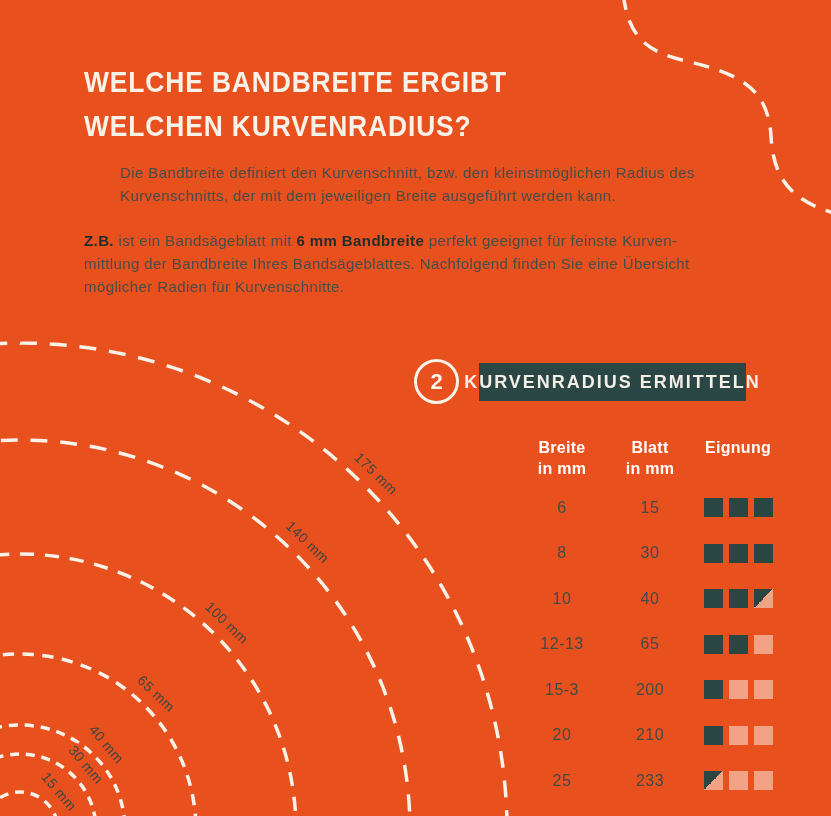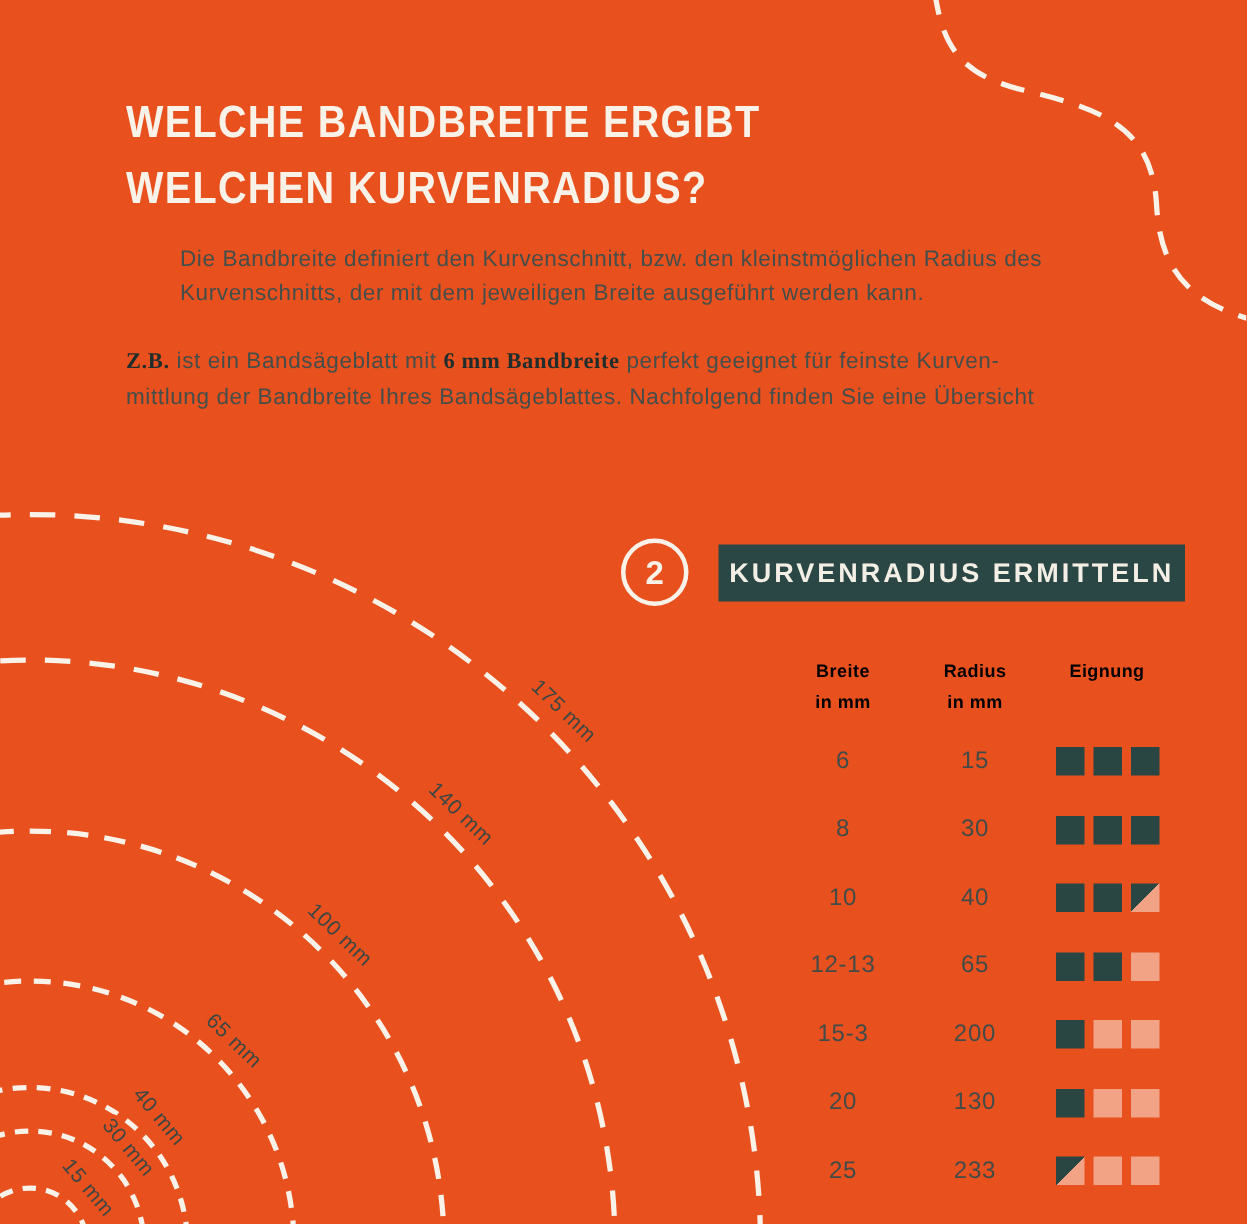--- a/index.html
+++ b/index.html
@@ -6,30 +6,30 @@
   .stage{position:relative;width:831px;height:816px;overflow:hidden;background:#E8501E;
          font-family:"Liberation Sans",sans-serif;}
   #arc-svg{position:absolute;left:0;top:0;pointer-events:none;}
   .title{position:absolute;left:84px;top:40px;color:#F8F2E9;font-weight:bold;font-size:30px;
          line-height:44px;letter-spacing:1px;transform:scaleX(0.88);transform-origin:left top;white-space:nowrap;}
   .title span{display:block;}
   .intro{position:absolute;left:84px;top:161px;color:#444E4A;font-size:15px;line-height:23px;
          letter-spacing:0.4px;white-space:nowrap;margin-left:36px;}
   .example{position:absolute;left:84px;top:229px;color:#444E4A;font-size:15px;line-height:23px;
          letter-spacing:0.4px;white-space:nowrap;}
-  .example .b{font-weight:bold;color:#1F2E2C;font-family:Liberation Serif, serif;}
+  .example .b{font-weight:bold;color:#1F2E2C;}
   .step-badge{position:absolute;left:414px;top:359px;width:45px;height:45px;box-sizing:border-box;
          border:3px solid #F8F2E9;border-radius:50%;display:flex;align-items:center;justify-content:center;
          color:#F8F2E9;font-size:22px;font-weight:bold;}
-  .banner{position:absolute;left:479px;top:363px;width:311px;height:38px;background:#2A4745;
+  .banner{position:absolute;left:479px;top:363px;width:267px;height:38px;background:#2A4745;
          color:#F4EFE5;display:flex;align-items:center;justify-content:center;font-weight:bold;
          font-size:18px;letter-spacing:2px;white-space:nowrap;}
   .rtable{position:absolute;left:518px;top:437px;width:264px;}
   .t-head{display:grid;grid-template-columns:88px 88px 88px;height:48px;text-align:center;
-         color:#000000;font-weight:bold;font-size:12px;line-height:21px;letter-spacing:0.3px;}
+         color:#ffffff;font-weight:bold;font-size:16px;line-height:21px;letter-spacing:0.3px;}
   .t-head span{display:block;}
   .t-row{display:grid;grid-template-columns:88px 88px 88px;height:45.5px;align-items:center;
          text-align:center;color:#414C48;font-size:16px;letter-spacing:0.5px;}
   .sq-wrap{display:flex;justify-content:center;gap:6px;}
   .sq{width:19px;height:19px;}
   .sq.dark{background:#2A4643;}
   .sq.light{background:#F2A285;}
   .sq.half{background:linear-gradient(135deg,#2A4643 50%,#F2A285 50%);}
 </style>
 </head>
@@ -63,38 +63,39 @@
   </h1>
 
   <div class="intro">
       <div>Die Bandbreite definiert den Kurvenschnitt, bzw. den kleinstmöglichen Radius des</div>
       <div>Kurvenschnitts, der mit dem jeweiligen Breite ausgeführt werden kann.</div>
     </div>
 
   <div class="example">
       <div><span class="b">Z.B.</span><span> ist ein Bandsägeblatt mit </span><span class="b">6 mm Bandbreite</span><span> perfekt geeignet für feinste Kurven-</span></div>
       <div><span>mittlung der Bandbreite Ihres Bandsägeblattes. Nachfolgend finden Sie eine Übersicht</span></div>
+      <div><span>möglicher Radien für Kurvenschnitte.</span></div>
     </div>
 
   <div class="step-badge">
     <span>2</span>
   </div>
 
   <div class="banner">
     <span>KURVENRADIUS ERMITTELN</span>
   </div>
 
   <div class="rtable">
     <div class="t-head">
       <div>
         <span>Breite</span>
         <span>in mm</span>
       </div>
       <div>
-        <span>Radius</span>
+        <span>Blatt</span>
         <span>in mm</span>
       </div>
       <div>
         <span>Eignung</span>
         <span></span>
       </div>
     </div>
     <div>
         <div class="t-row">
           <div>6</div>
@@ -136,21 +137,21 @@
           <div>15-3</div>
           <div>200</div>
           <div class="sq-wrap">
             <span class="sq dark"></span>
             <span class="sq light"></span>
             <span class="sq light"></span>
           </div>
         </div>
         <div class="t-row">
           <div>20</div>
-          <div>130</div>
+          <div>210</div>
           <div class="sq-wrap">
             <span class="sq dark"></span>
             <span class="sq light"></span>
             <span class="sq light"></span>
           </div>
         </div>
         <div class="t-row">
           <div>25</div>
           <div>233</div>
           <div class="sq-wrap">

